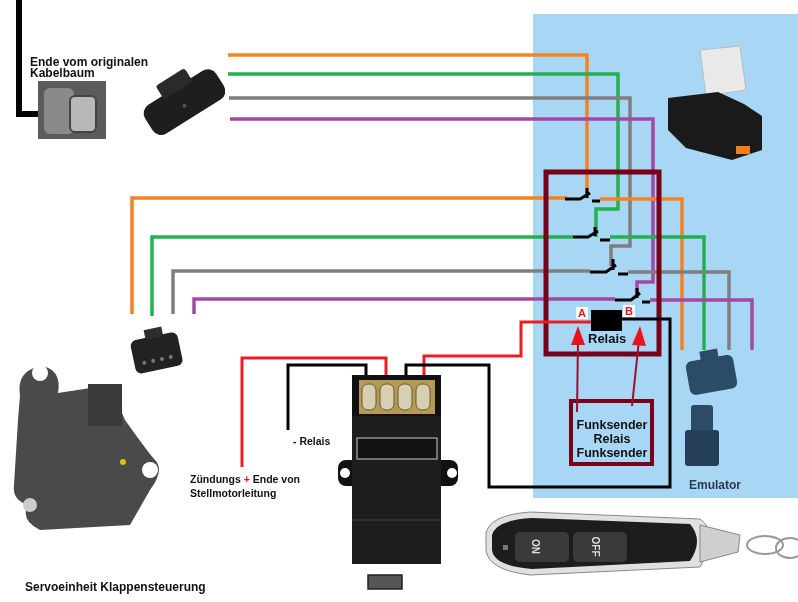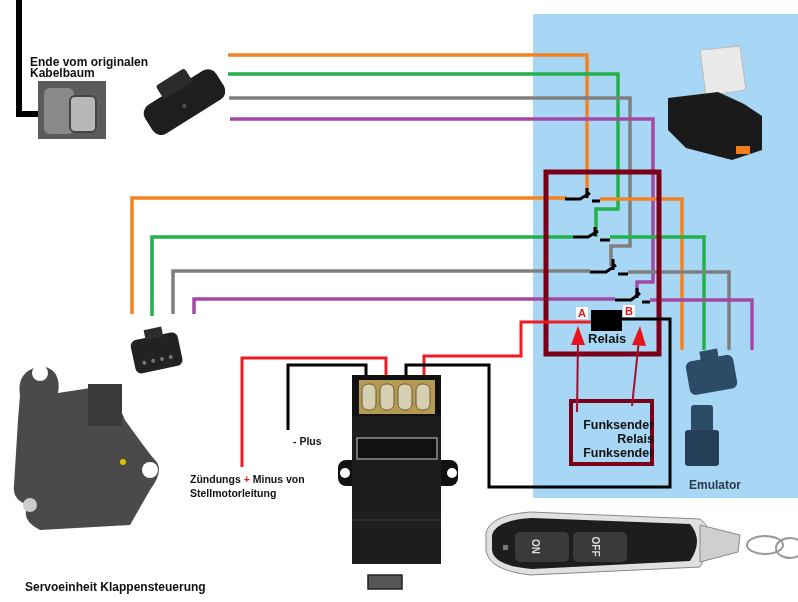--- a/index.html
+++ b/index.html
@@ -149,33 +149,33 @@
   </g>
 </svg>
 
 <div class="lbl small" style="left:30px;top:57px;">
   <div>Ende vom originalen</div>
   <div>Kabelbaum</div>
 </div>
 
 <div class="lbl small" style="left:25px;top:542px;margin-top:40px;">Servoeinheit Klappensteuerung</div>
 
-<div class="lbl med" style="left:293px;top:434px;">- Plus</div>
+<div class="lbl med" style="left:293px;top:434px;">- Relais</div>
 
 <div class="lbl med" style="left:190px;top:472px;">
-  <div><span>Zündungs </span><span class="plus">+</span><span> Minus von</span></div>
+  <div><span>Zündungs </span><span class="plus">+</span><span> Ende von</span></div>
   <div>Stellmotorleitung</div>
 </div>
 
 <div class="lbl relais-lbl" style="left:588px;top:331px;">Relais</div>
 
 <div class="pin-tag" style="left:576px;top:307px;">A</div>
 <div class="pin-tag" style="left:623px;top:305px;">B</div>
 
-<div class="lbl fs-lbl" style="left:570px;top:418px;width:84px;text-align:right;">
+<div class="lbl fs-lbl" style="left:570px;top:418px;width:84px;">
   <div>Funksender</div>
   <div>Relais</div>
   <div>Funksender</div>
 </div>
 
 <div class="lbl small" style="left:689px;top:480px;color:#2b3b4e;">Emulator</div>
 
 <div class="lbl" style="left:528px;top:541px;font-size:10px;color:#ddd;transform:rotate(90deg);">ON</div>
 <div class="lbl" style="left:585px;top:541px;font-size:10px;color:#ddd;transform:rotate(90deg);">OFF</div>
 

